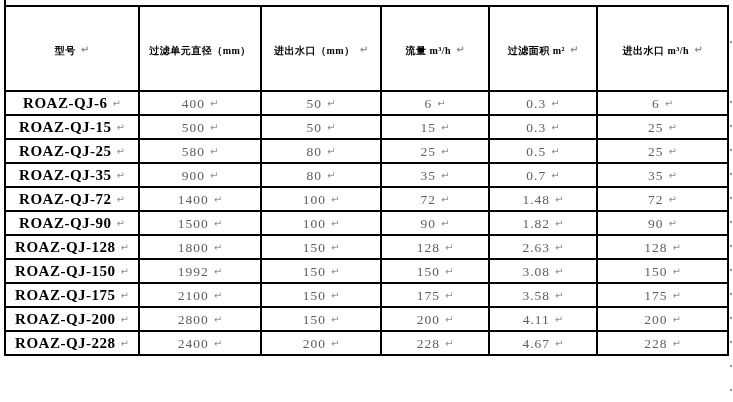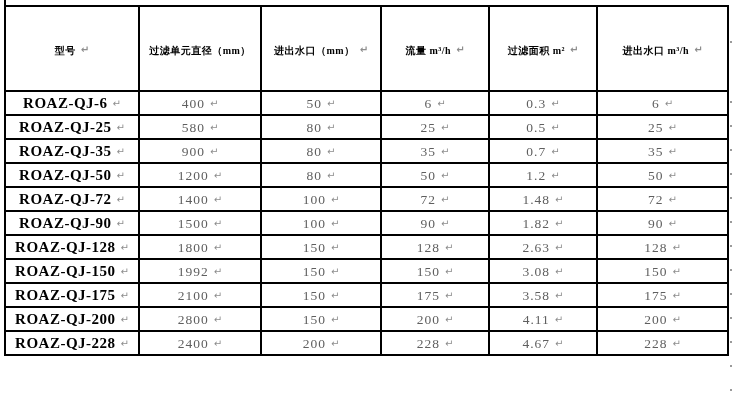--- a/index.html
+++ b/index.html
@@ -116,44 +116,44 @@
     <tbody id="table-body">
         <tr>
           <td><span class="model">ROAZ-QJ-6</span><span class="mark">↵</span></td>
           <td><span class="num">400</span><span class="mark">↵</span></td>
           <td><span class="num">50</span><span class="mark">↵</span></td>
           <td><span class="num">6</span><span class="mark">↵</span></td>
           <td><span class="num">0.3</span><span class="mark">↵</span></td>
           <td><span class="num">6</span><span class="mark">↵</span></td>
         </tr>
         <tr>
+          <td><span class="model">ROAZ-QJ-15</span><span class="mark">↵</span></td>
+          <td><span class="num">500</span><span class="mark">↵</span></td>
+          <td><span class="num">50</span><span class="mark">↵</span></td>
+          <td><span class="num">15</span><span class="mark">↵</span></td>
+          <td><span class="num">0.3</span><span class="mark">↵</span></td>
+          <td><span class="num">25</span><span class="mark">↵</span></td>
+        </tr>
+        <tr>
           <td><span class="model">ROAZ-QJ-25</span><span class="mark">↵</span></td>
           <td><span class="num">580</span><span class="mark">↵</span></td>
           <td><span class="num">80</span><span class="mark">↵</span></td>
           <td><span class="num">25</span><span class="mark">↵</span></td>
           <td><span class="num">0.5</span><span class="mark">↵</span></td>
           <td><span class="num">25</span><span class="mark">↵</span></td>
         </tr>
         <tr>
           <td><span class="model">ROAZ-QJ-35</span><span class="mark">↵</span></td>
           <td><span class="num">900</span><span class="mark">↵</span></td>
           <td><span class="num">80</span><span class="mark">↵</span></td>
           <td><span class="num">35</span><span class="mark">↵</span></td>
           <td><span class="num">0.7</span><span class="mark">↵</span></td>
           <td><span class="num">35</span><span class="mark">↵</span></td>
         </tr>
         <tr>
-          <td><span class="model">ROAZ-QJ-50</span><span class="mark">↵</span></td>
-          <td><span class="num">1200</span><span class="mark">↵</span></td>
-          <td><span class="num">80</span><span class="mark">↵</span></td>
-          <td><span class="num">50</span><span class="mark">↵</span></td>
-          <td><span class="num">1.2</span><span class="mark">↵</span></td>
-          <td><span class="num">50</span><span class="mark">↵</span></td>
-        </tr>
-        <tr>
           <td><span class="model">ROAZ-QJ-72</span><span class="mark">↵</span></td>
           <td><span class="num">1400</span><span class="mark">↵</span></td>
           <td><span class="num">100</span><span class="mark">↵</span></td>
           <td><span class="num">72</span><span class="mark">↵</span></td>
           <td><span class="num">1.48</span><span class="mark">↵</span></td>
           <td><span class="num">72</span><span class="mark">↵</span></td>
         </tr>
         <tr>
           <td><span class="model">ROAZ-QJ-90</span><span class="mark">↵</span></td>
           <td><span class="num">1500</span><span class="mark">↵</span></td>

